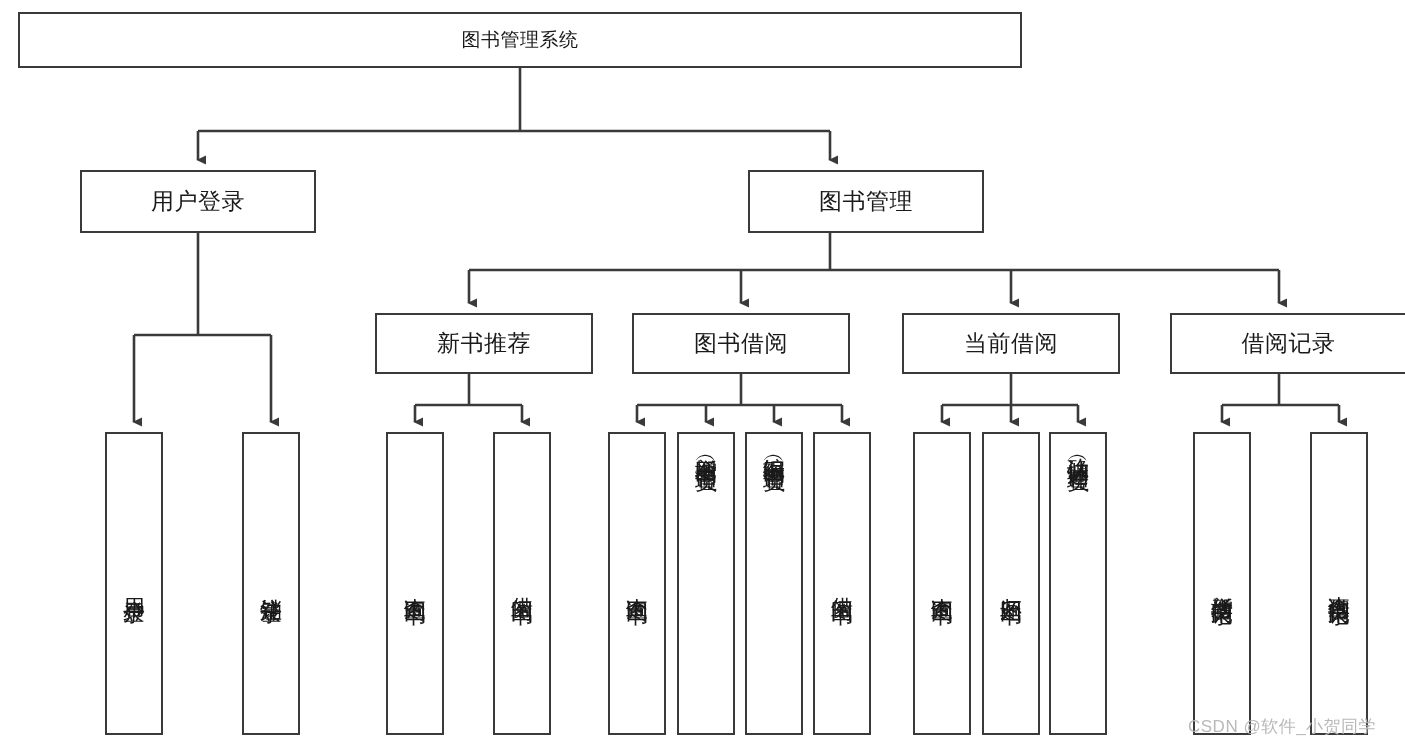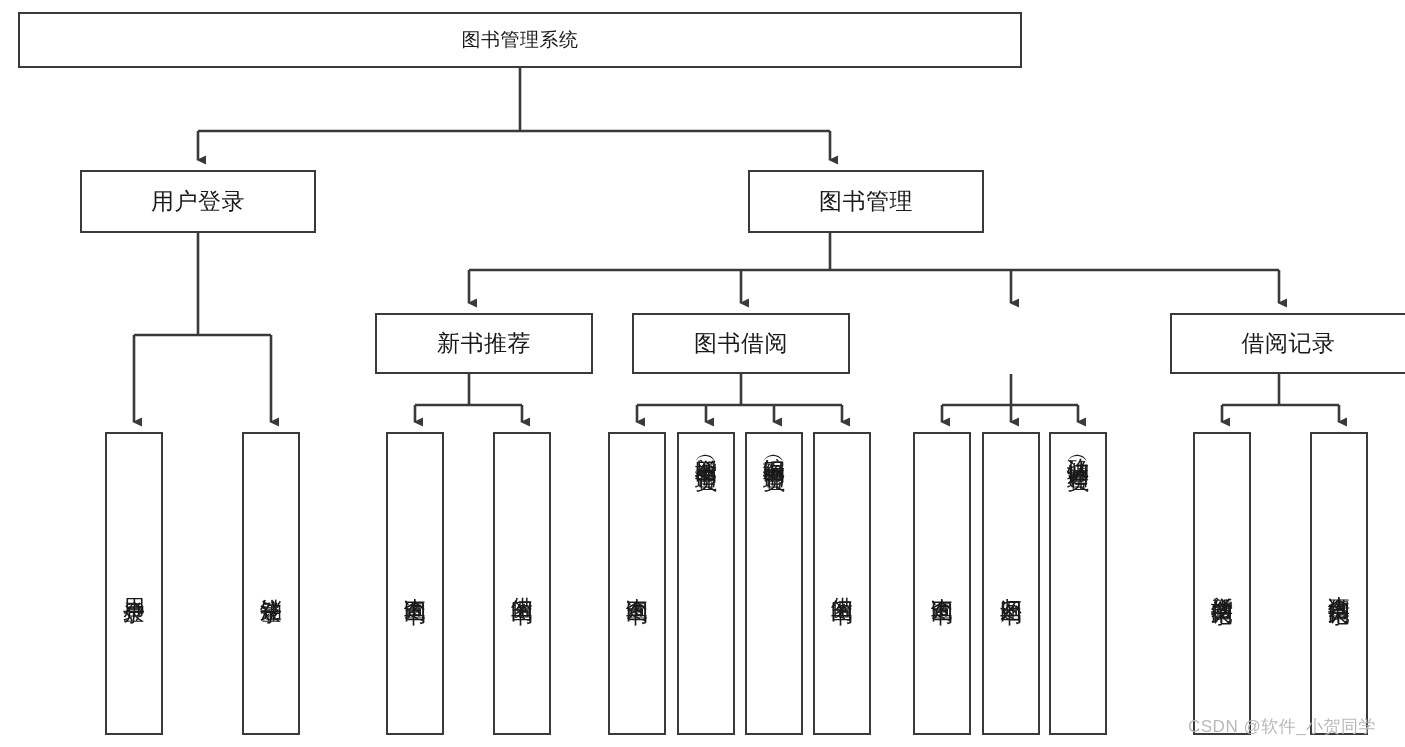--- a/index.html
+++ b/index.html
@@ -142,20 +142,23 @@
   </div>
 
   <div class="node horizontal" style="left:360px; top:313px; width:218px; height:61px;margin-left:15px;">
     <span class="node-label">新书推荐</span>
   </div>
 
   <div class="node horizontal" style="left:632px; top:313px; width:218px; height:61px;">
     <span class="node-label">图书借阅</span>
   </div>
 
+  <div class="node horizontal" style="left:902px; top:313px; width:218px; height:61px;">
+    <span class="node-label">当前借阅</span>
+  </div>
 
   <div class="node horizontal" style="left:1170px; top:313px; width:237px; height:61px;">
     <span class="node-label">借阅记录</span>
   </div>
 
   <div class="node vertical centered" style="left:105px; top:432px; width:58px; height:303px;">
     <span class="node-label">用户登录</span>
   </div>
 
   <div class="node vertical centered" style="left:242px; top:432px; width:58px; height:303px;">

